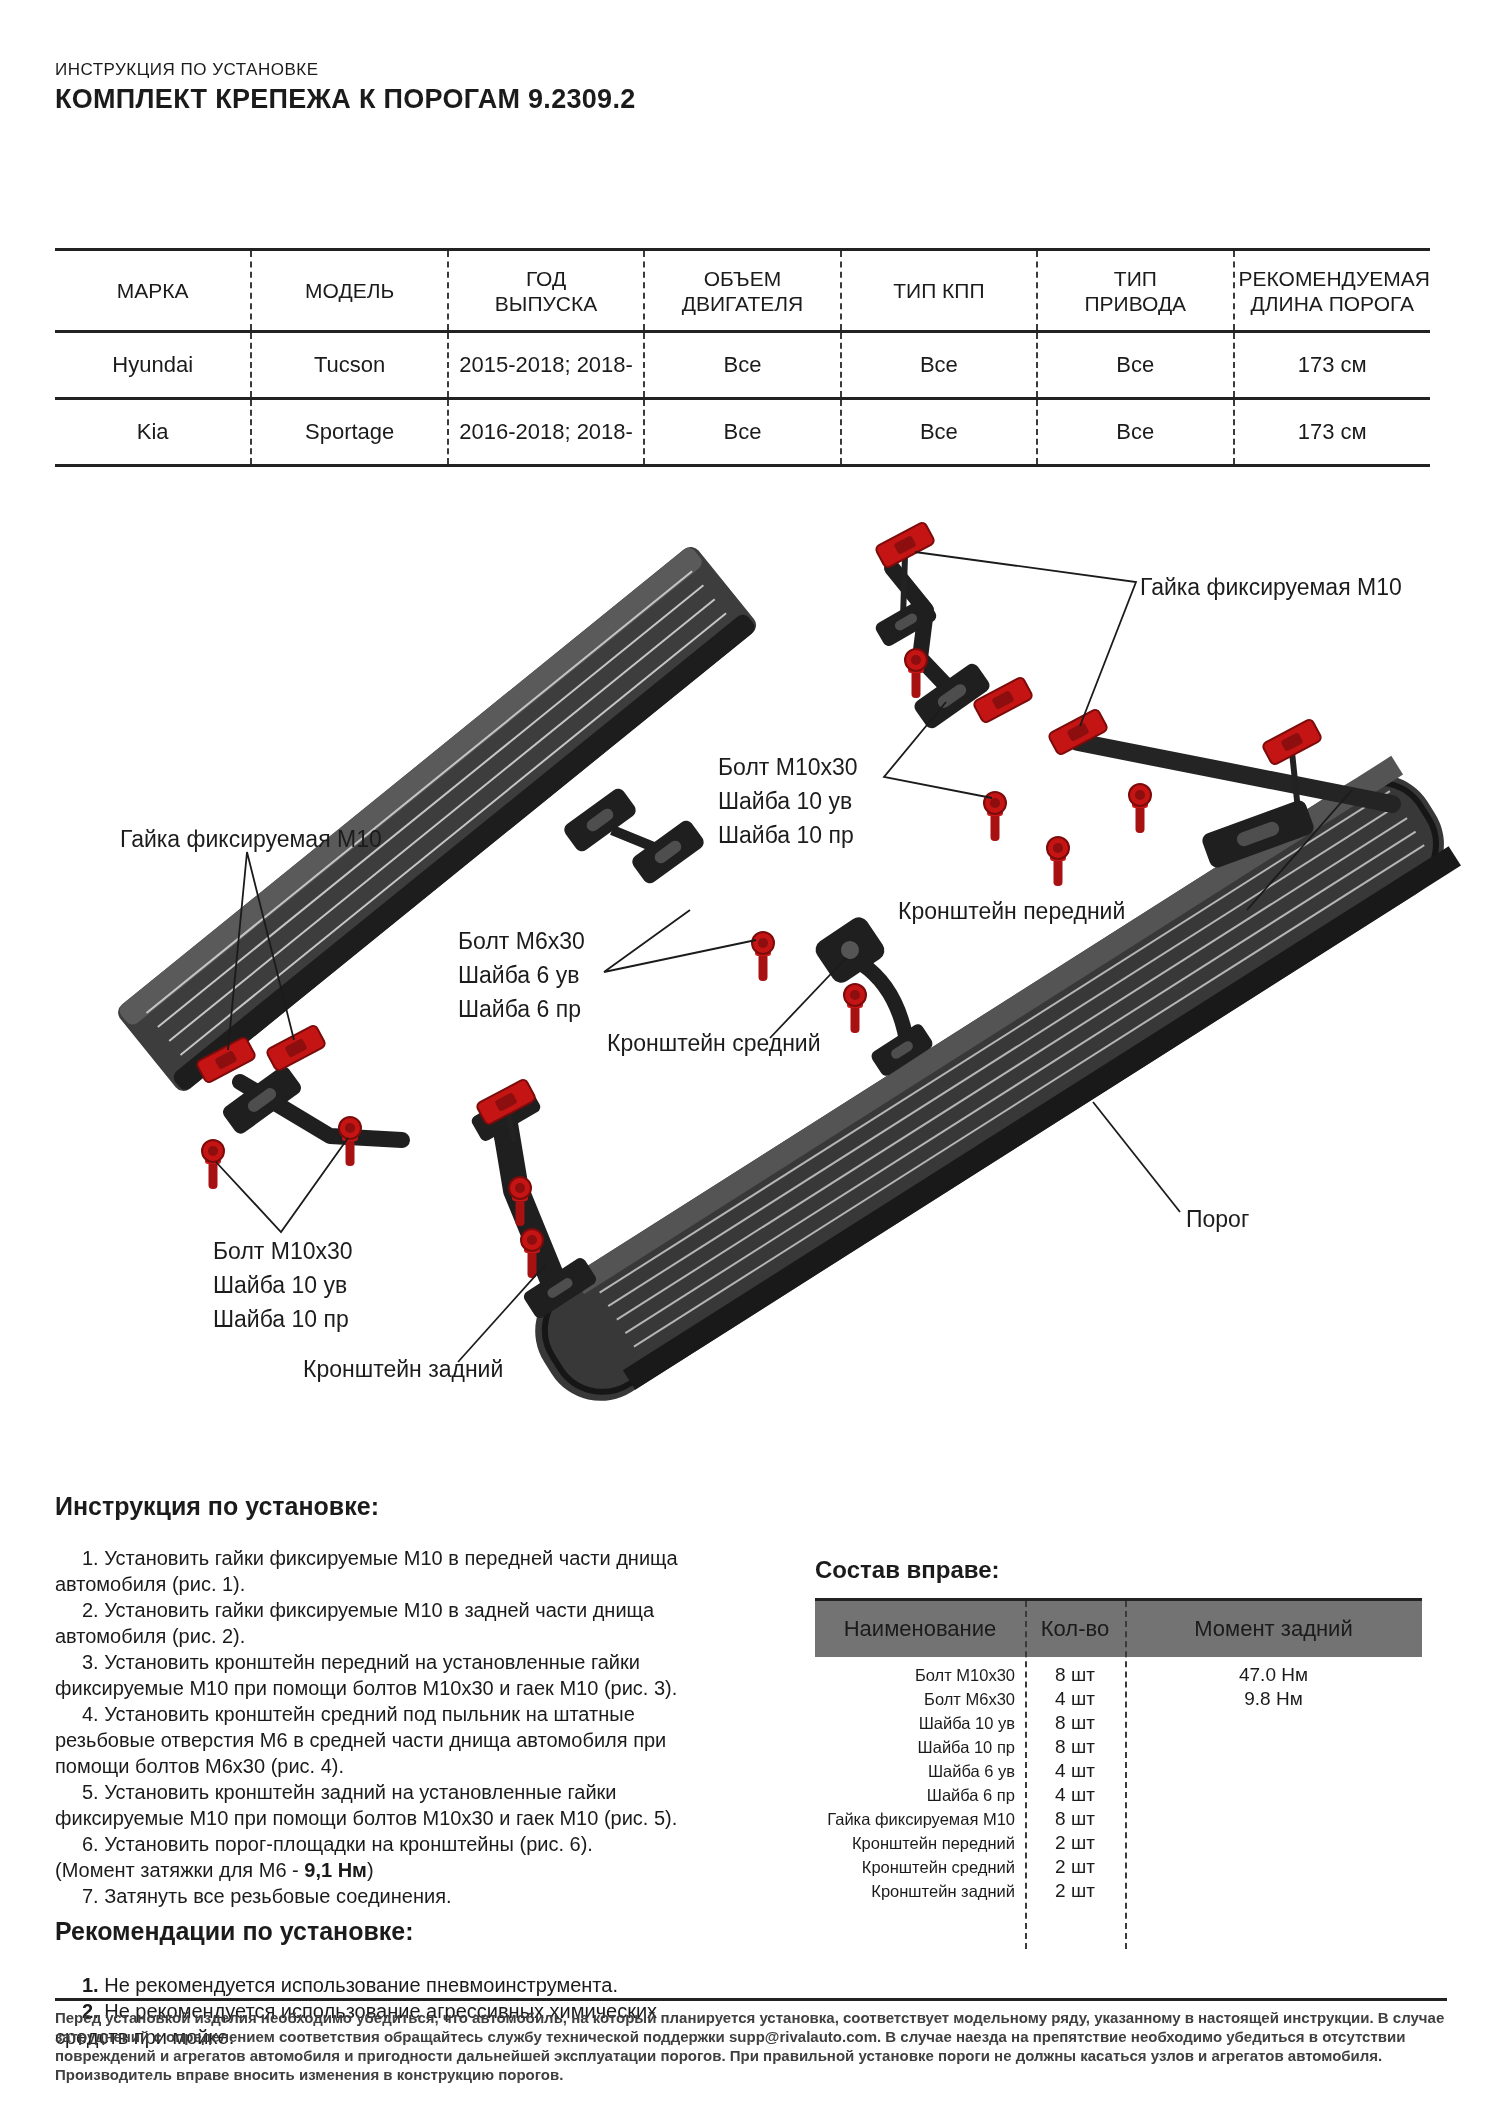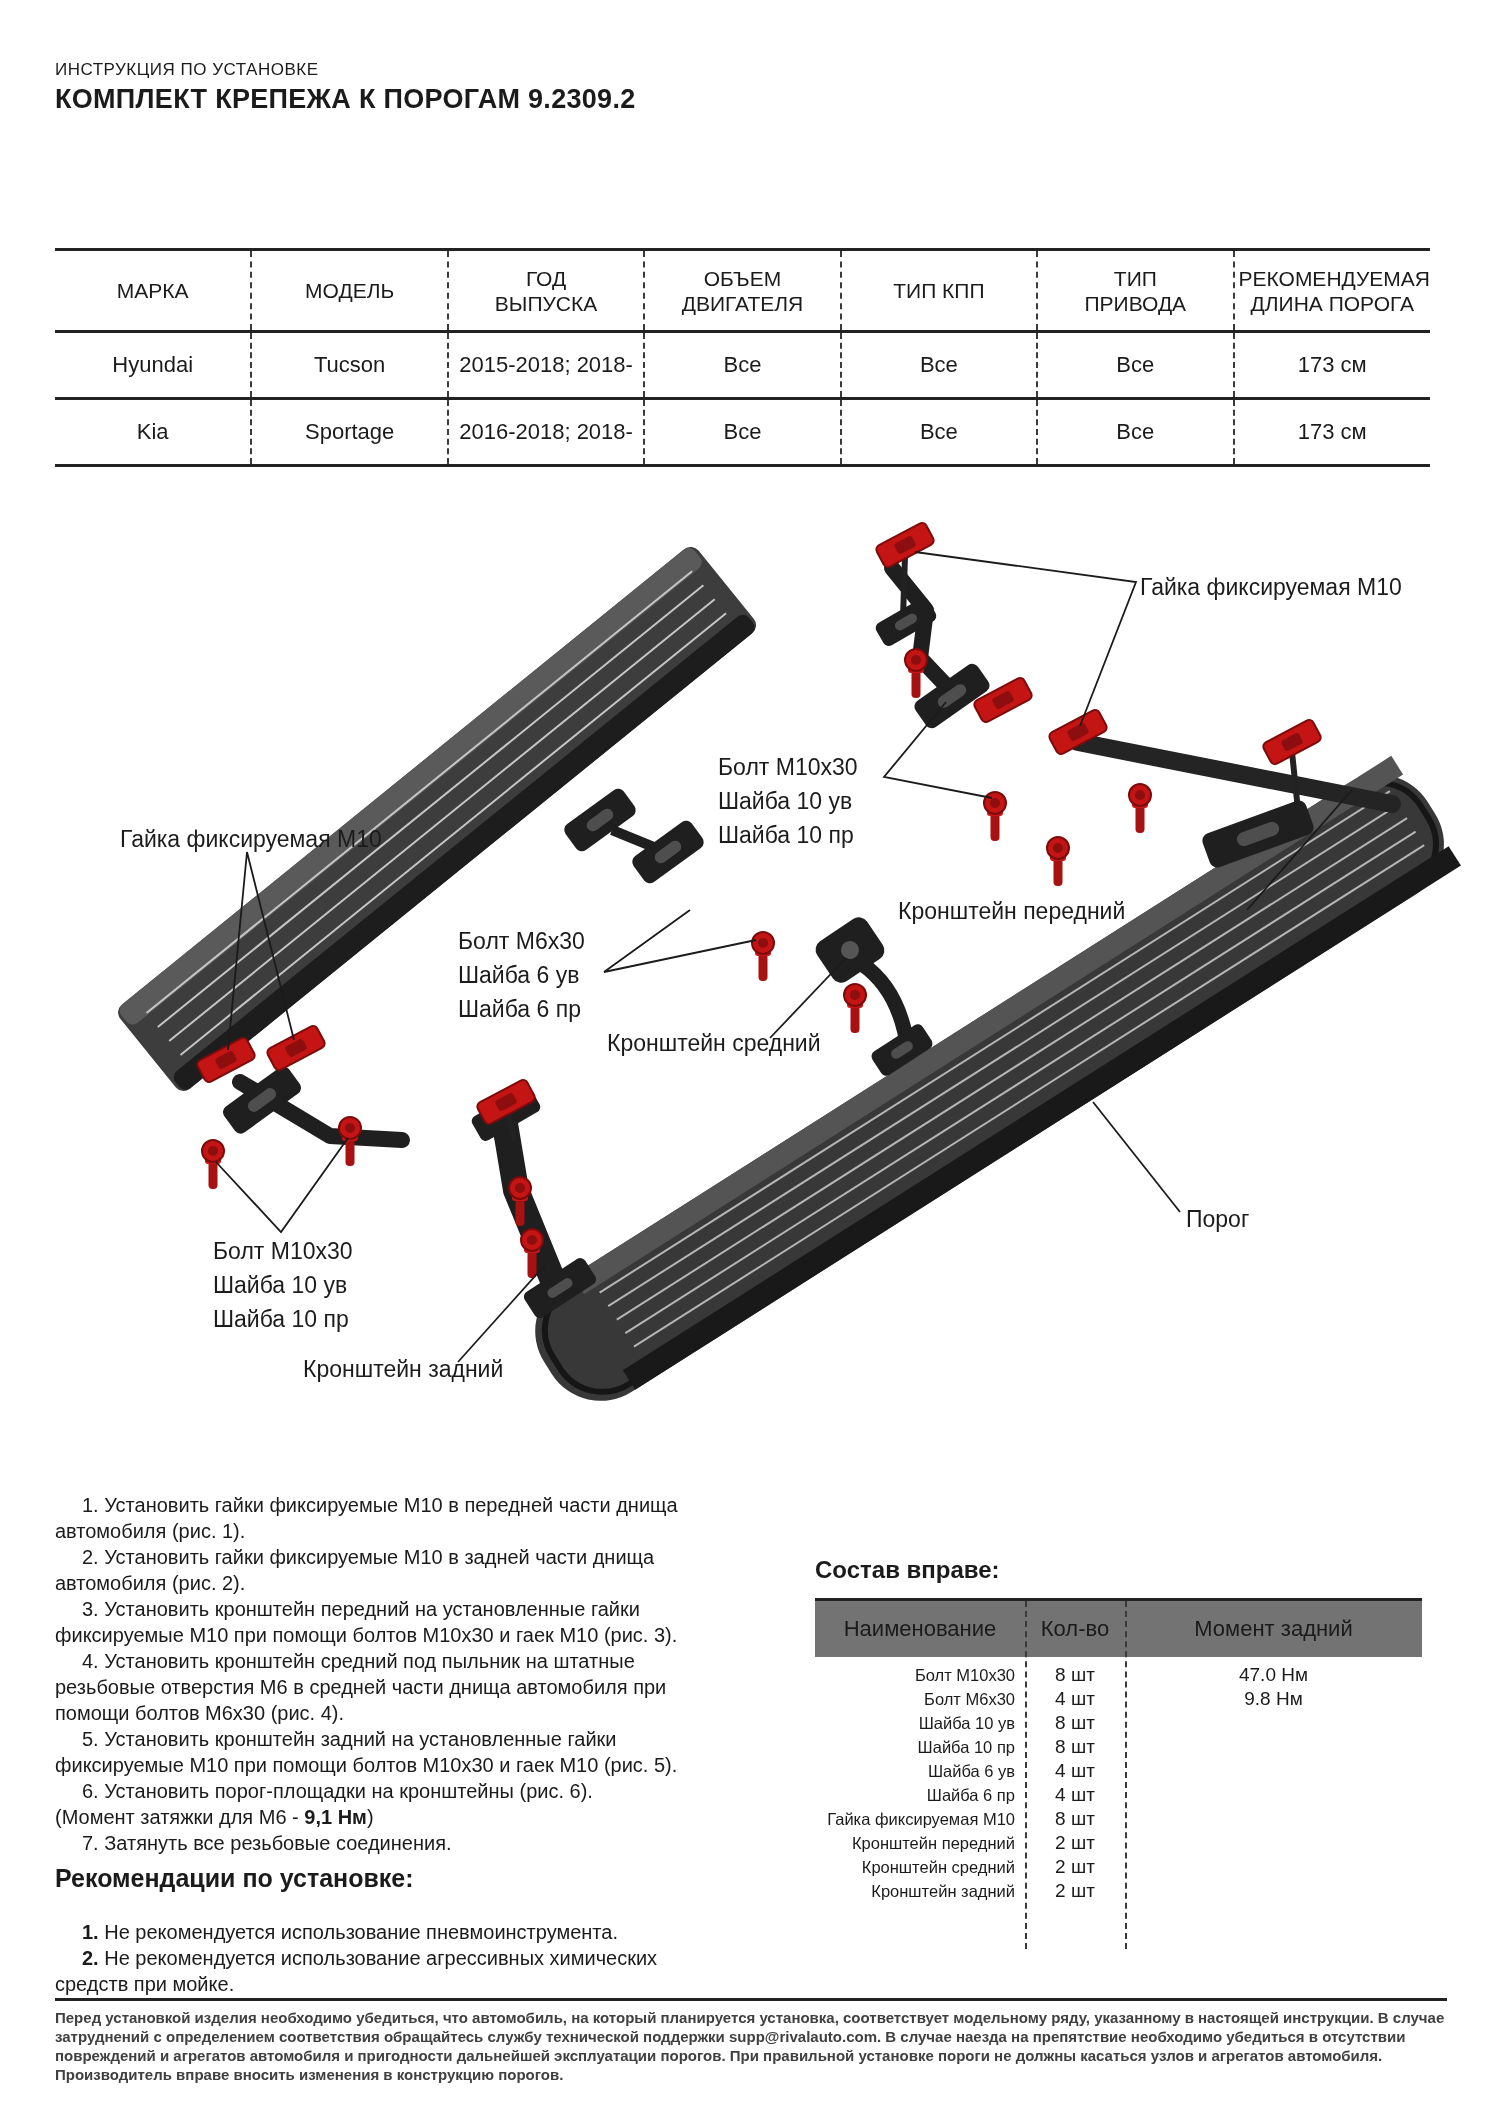--- a/index.html
+++ b/index.html
@@ -265,20 +265,21 @@
 Шайба 6 пр</div>
     <div class="dlabel p-mid">Кронштейн средний</div>
     <div class="dlabel p-bolt-m10-bottom">Болт М10х30
 Шайба 10 ув
 Шайба 10 пр</div>
     <div class="dlabel p-rear">Кронштейн задний</div>
     <div class="dlabel p-porog">Порог</div>
   </div>
 
   <div class="leftcol">
+    <h2>Инструкция по установке:</h2>
     <div id="instrItems">
         <p class="item">1. Установить гайки фиксируемые М10 в передней части днища автомобиля (рис. 1).</p>
         <p class="item">2. Установить гайки фиксируемые М10 в задней части днища автомобиля (рис. 2).</p>
         <p class="item">3. Установить кронштейн передний на установленные гайки фиксируемые М10 при помощи болтов М10х30 и гаек М10 (рис. 3).</p>
         <p class="item">4. Установить кронштейн средний под пыльник на штатные резьбовые отверстия М6 в средней части днища автомобиля при помощи болтов М6х30 (рис. 4).</p>
         <p class="item">5. Установить кронштейн задний на установленные гайки фиксируемые М10 при помощи болтов М10х30 и гаек М10 (рис. 5).</p>
         <p class="item">6. Установить порог-площадки на кронштейны (рис. 6).</p>
         <p class="note"><span>(Момент затяжки для М6  - </span><b>9,1 Нм</b><span>)</span></p>
         <p class="item">7. Затянуть все резьбовые соединения.</p>
       </div>

